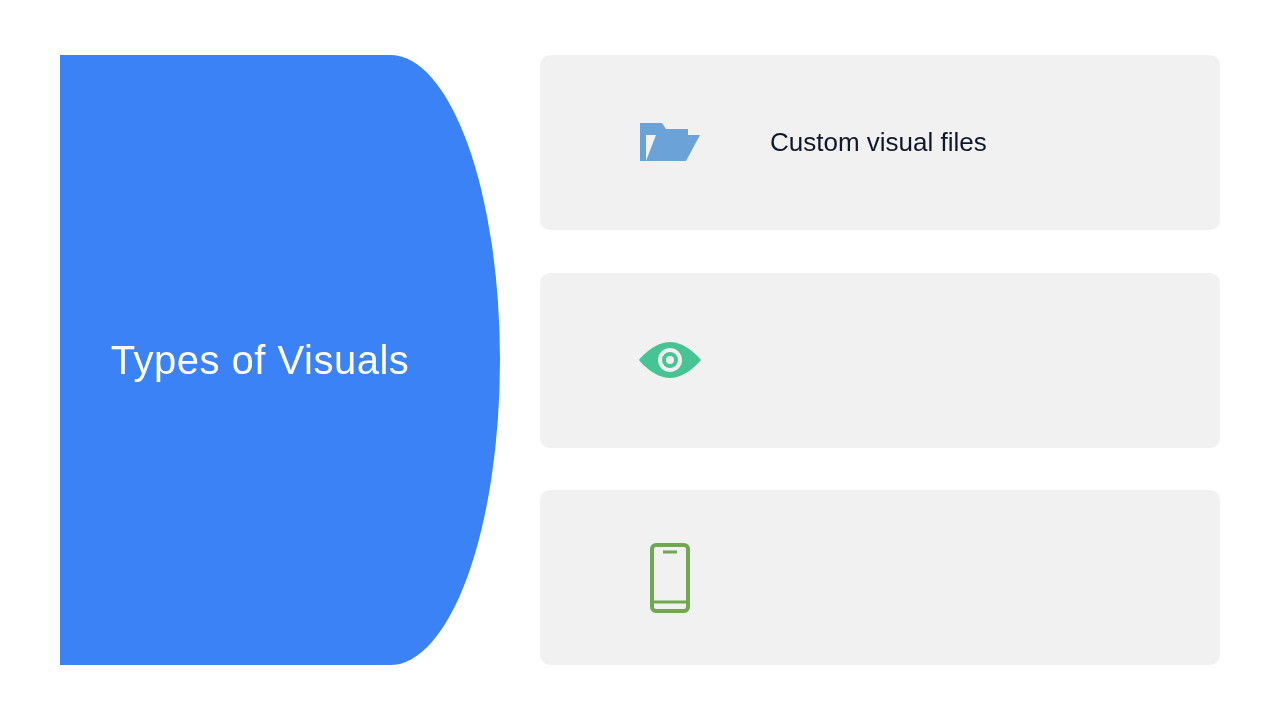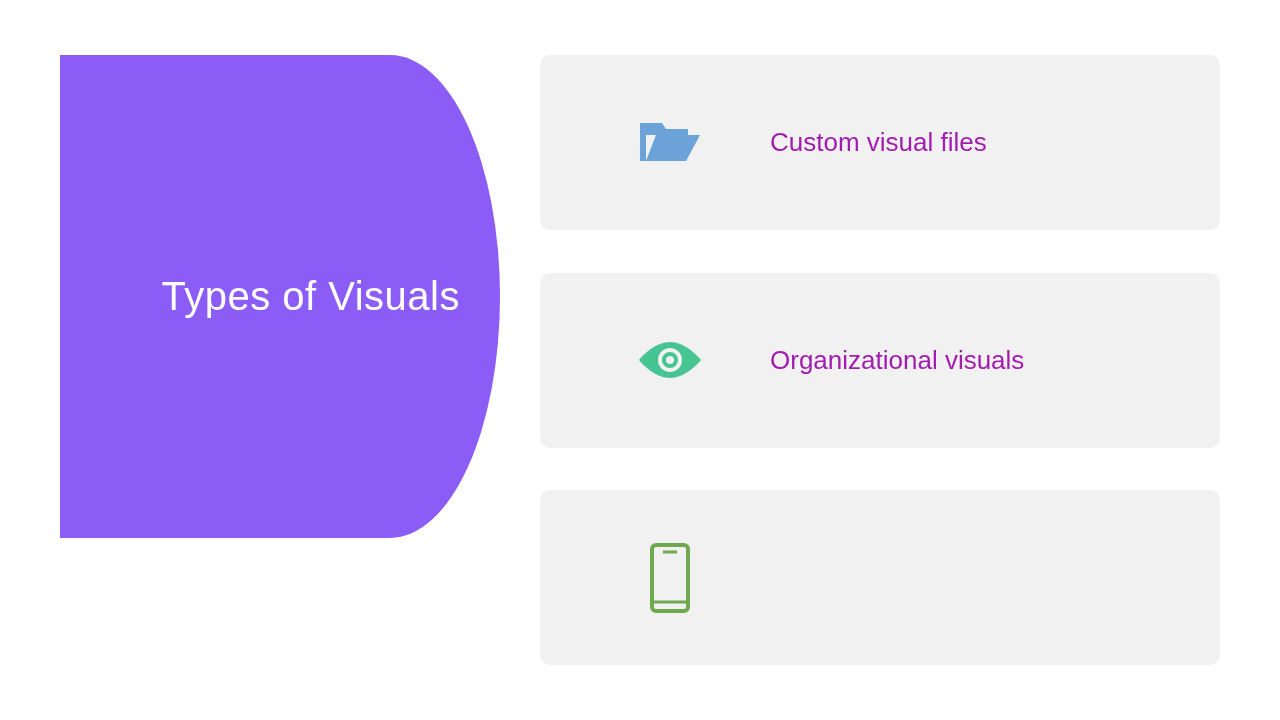--- a/index.html
+++ b/index.html
@@ -13,26 +13,26 @@
       font-family: 'Segoe UI', Arial, sans-serif;
       background: #ffffff;
       position: relative;
       overflow: hidden;
     }
     .sidebar {
       position: absolute;
       left: 60px;
       top: 55px;
       width: 440px;
-      height: 483px;
-      background: #8b5cf6;
+      height: 610px;
+      background: #3b82f6;
       border-radius: 0 50% 50% 0 / 0 100% 100% 0;
       display: flex;
       align-items: center;
-      justify-content: flex-end;
+      justify-content: center;
       padding-right: 40px;
     }
     .sidebar-title {
       color: #ffffff;
       font-size: 40px;
       font-weight: 300;
       text-align: center;
       letter-spacing: 0.5px;
     }
     .cards {
@@ -54,21 +54,21 @@
       padding: 0 70px;
     }
     .card-icon {
       width: 120px;
       display: flex;
       align-items: center;
       justify-content: center;
     }
     .card-text {
       font-size: 26px;
-      color: #a21caf;
+      color: #0f172a;
       margin-left: 40px;
       text-align: center;
     }
   </style>
 </head>
 <body>
 
 <div class="sidebar">
   <div class="sidebar-title">Types of Visuals</div>
 </div>
@@ -86,21 +86,20 @@
     <div class="card-text">Custom visual files</div>
   </div>
 
   <div class="card">
     <div class="card-icon">
       <svg width="74" height="44" viewBox="0 0 74 44">
         <path fill="#47c494" d="M 37 4 C 20 4 6 22 6 22 C 6 22 20 40 37 40 C 54 40 68 22 68 22 C 68 22 54 4 37 4 Z M 37 34 C 30.4 34 25 28.6 25 22 C 25 15.4 30.4 10 37 10 C 43.6 10 49 15.4 49 22 C 49 28.6 43.6 34 37 34 Z"></path>
         <circle fill="none" stroke="#47c494" stroke-width="4" cx="37" cy="22" r="6"></circle>
       </svg>
     </div>
-    <div class="card-text">Organizational visuals</div>
   </div>
 
   <div class="card">
     <div class="card-icon">
       <svg width="42" height="72" viewBox="0 0 42 72">
         <rect x="3" y="3" width="36" height="66" rx="4" ry="4" fill="none" stroke="#6fa84f" stroke-width="4"></rect>
         <line x1="14" y1="10" x2="28" y2="10" stroke="#6fa84f" stroke-width="3"></line>
         <line x1="5" y1="60" x2="37" y2="60" stroke="#6fa84f" stroke-width="3"></line>
       </svg>
     </div>

